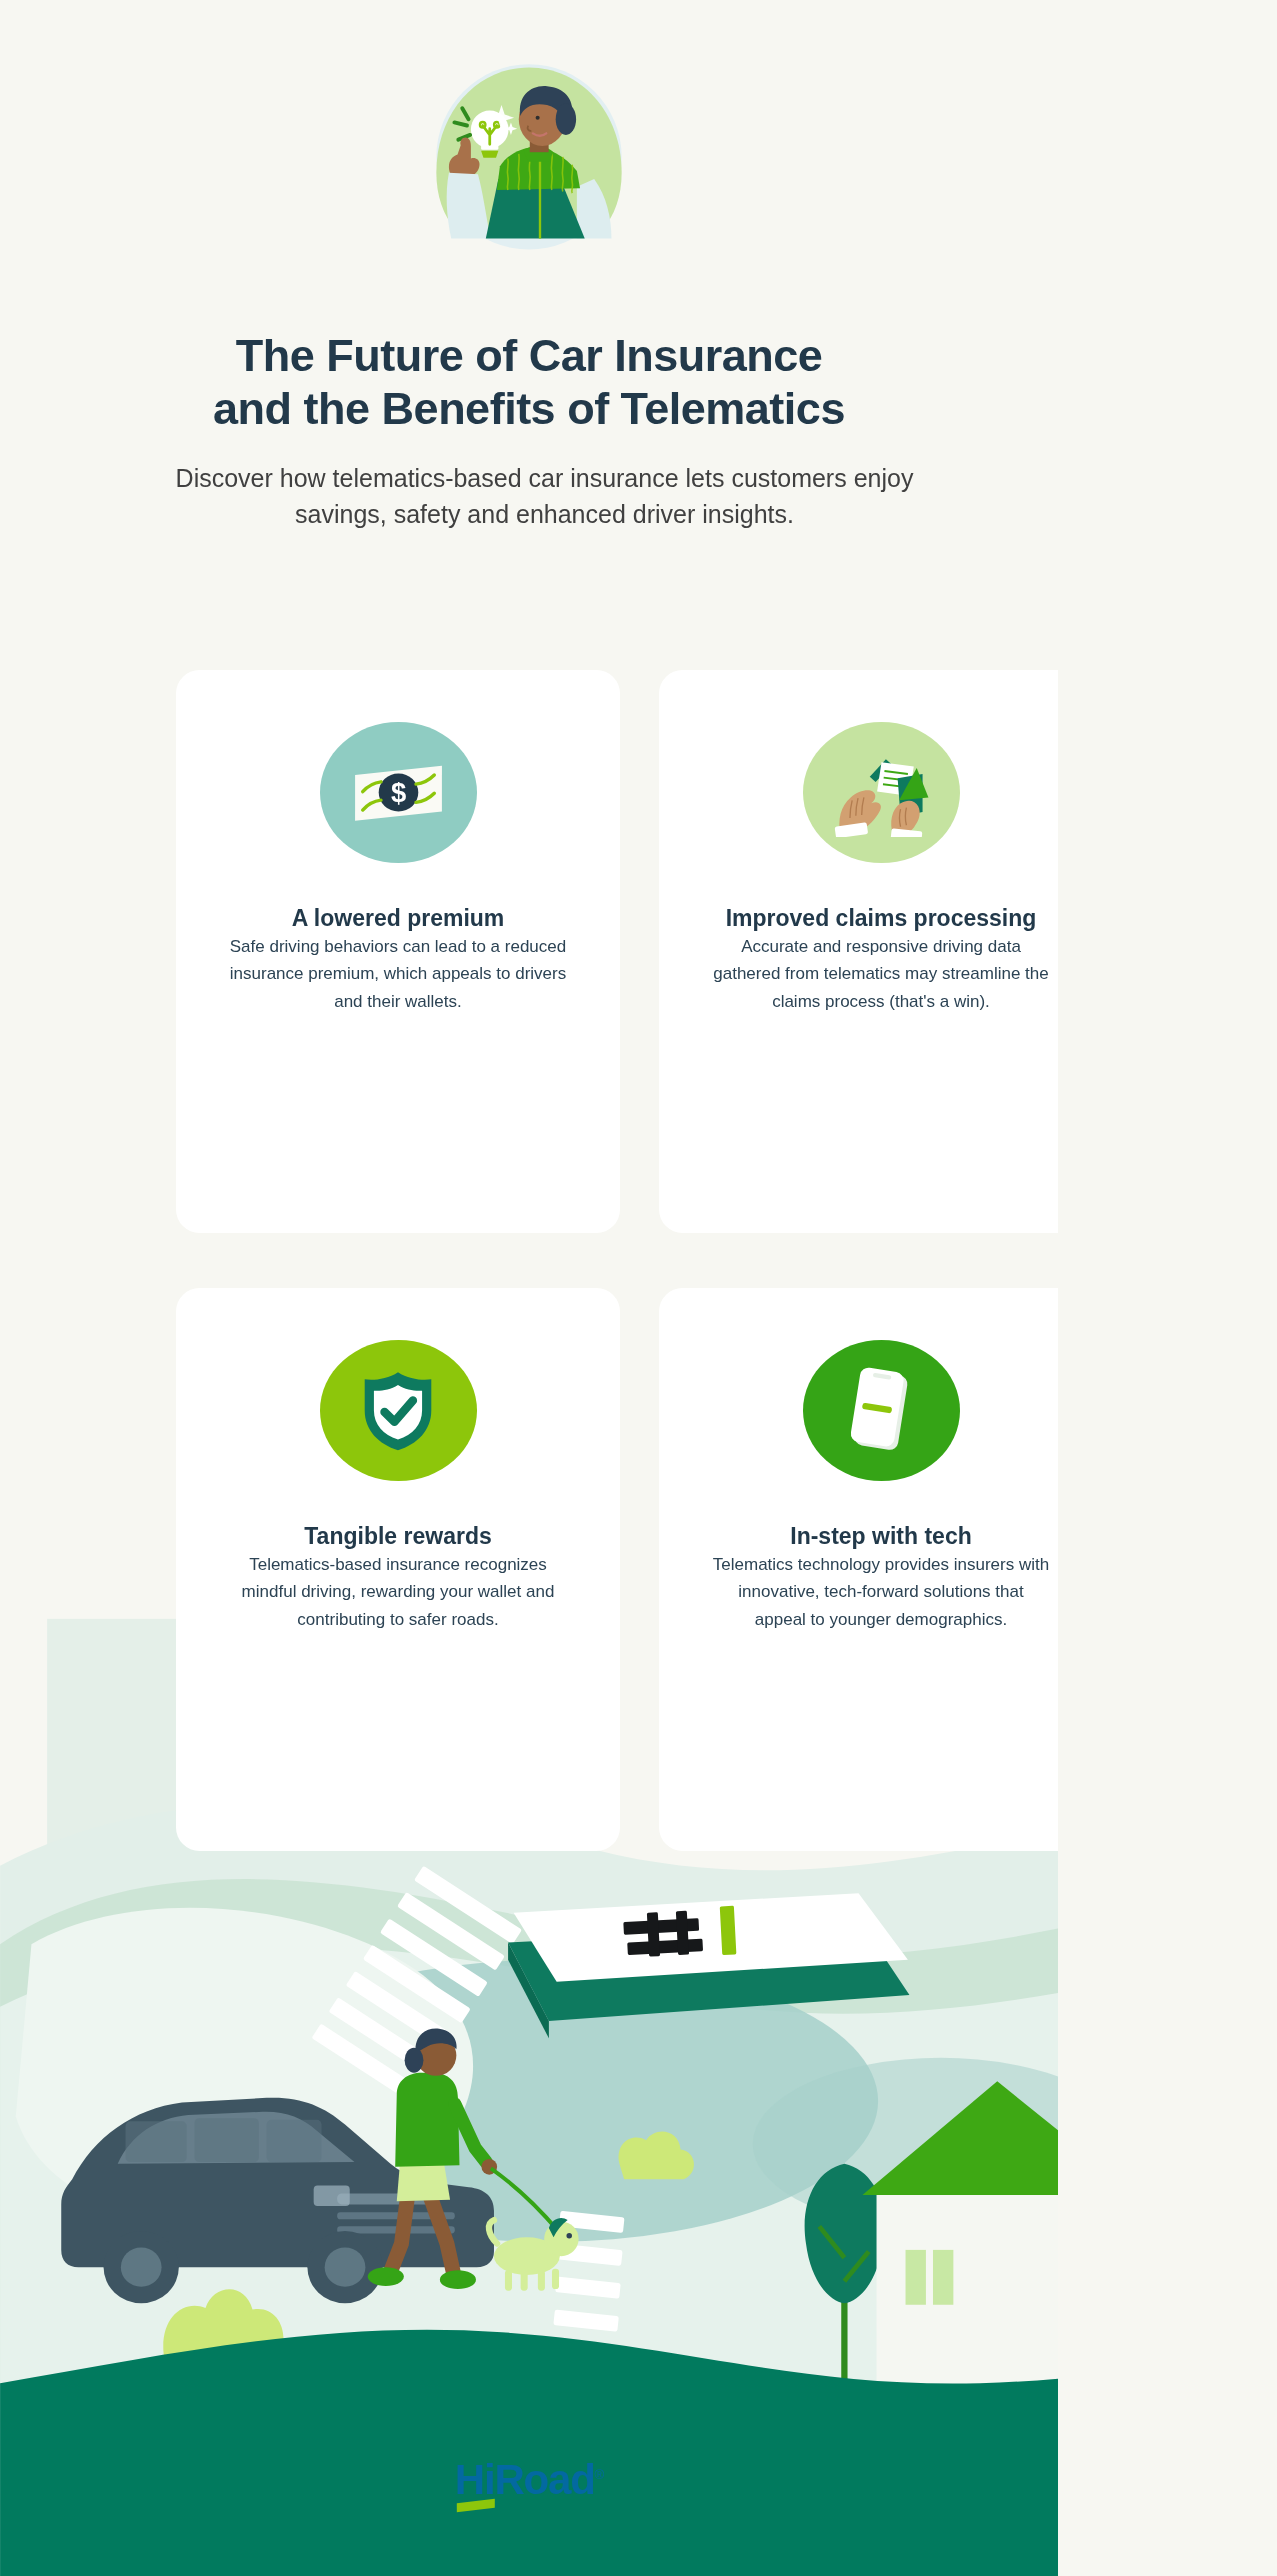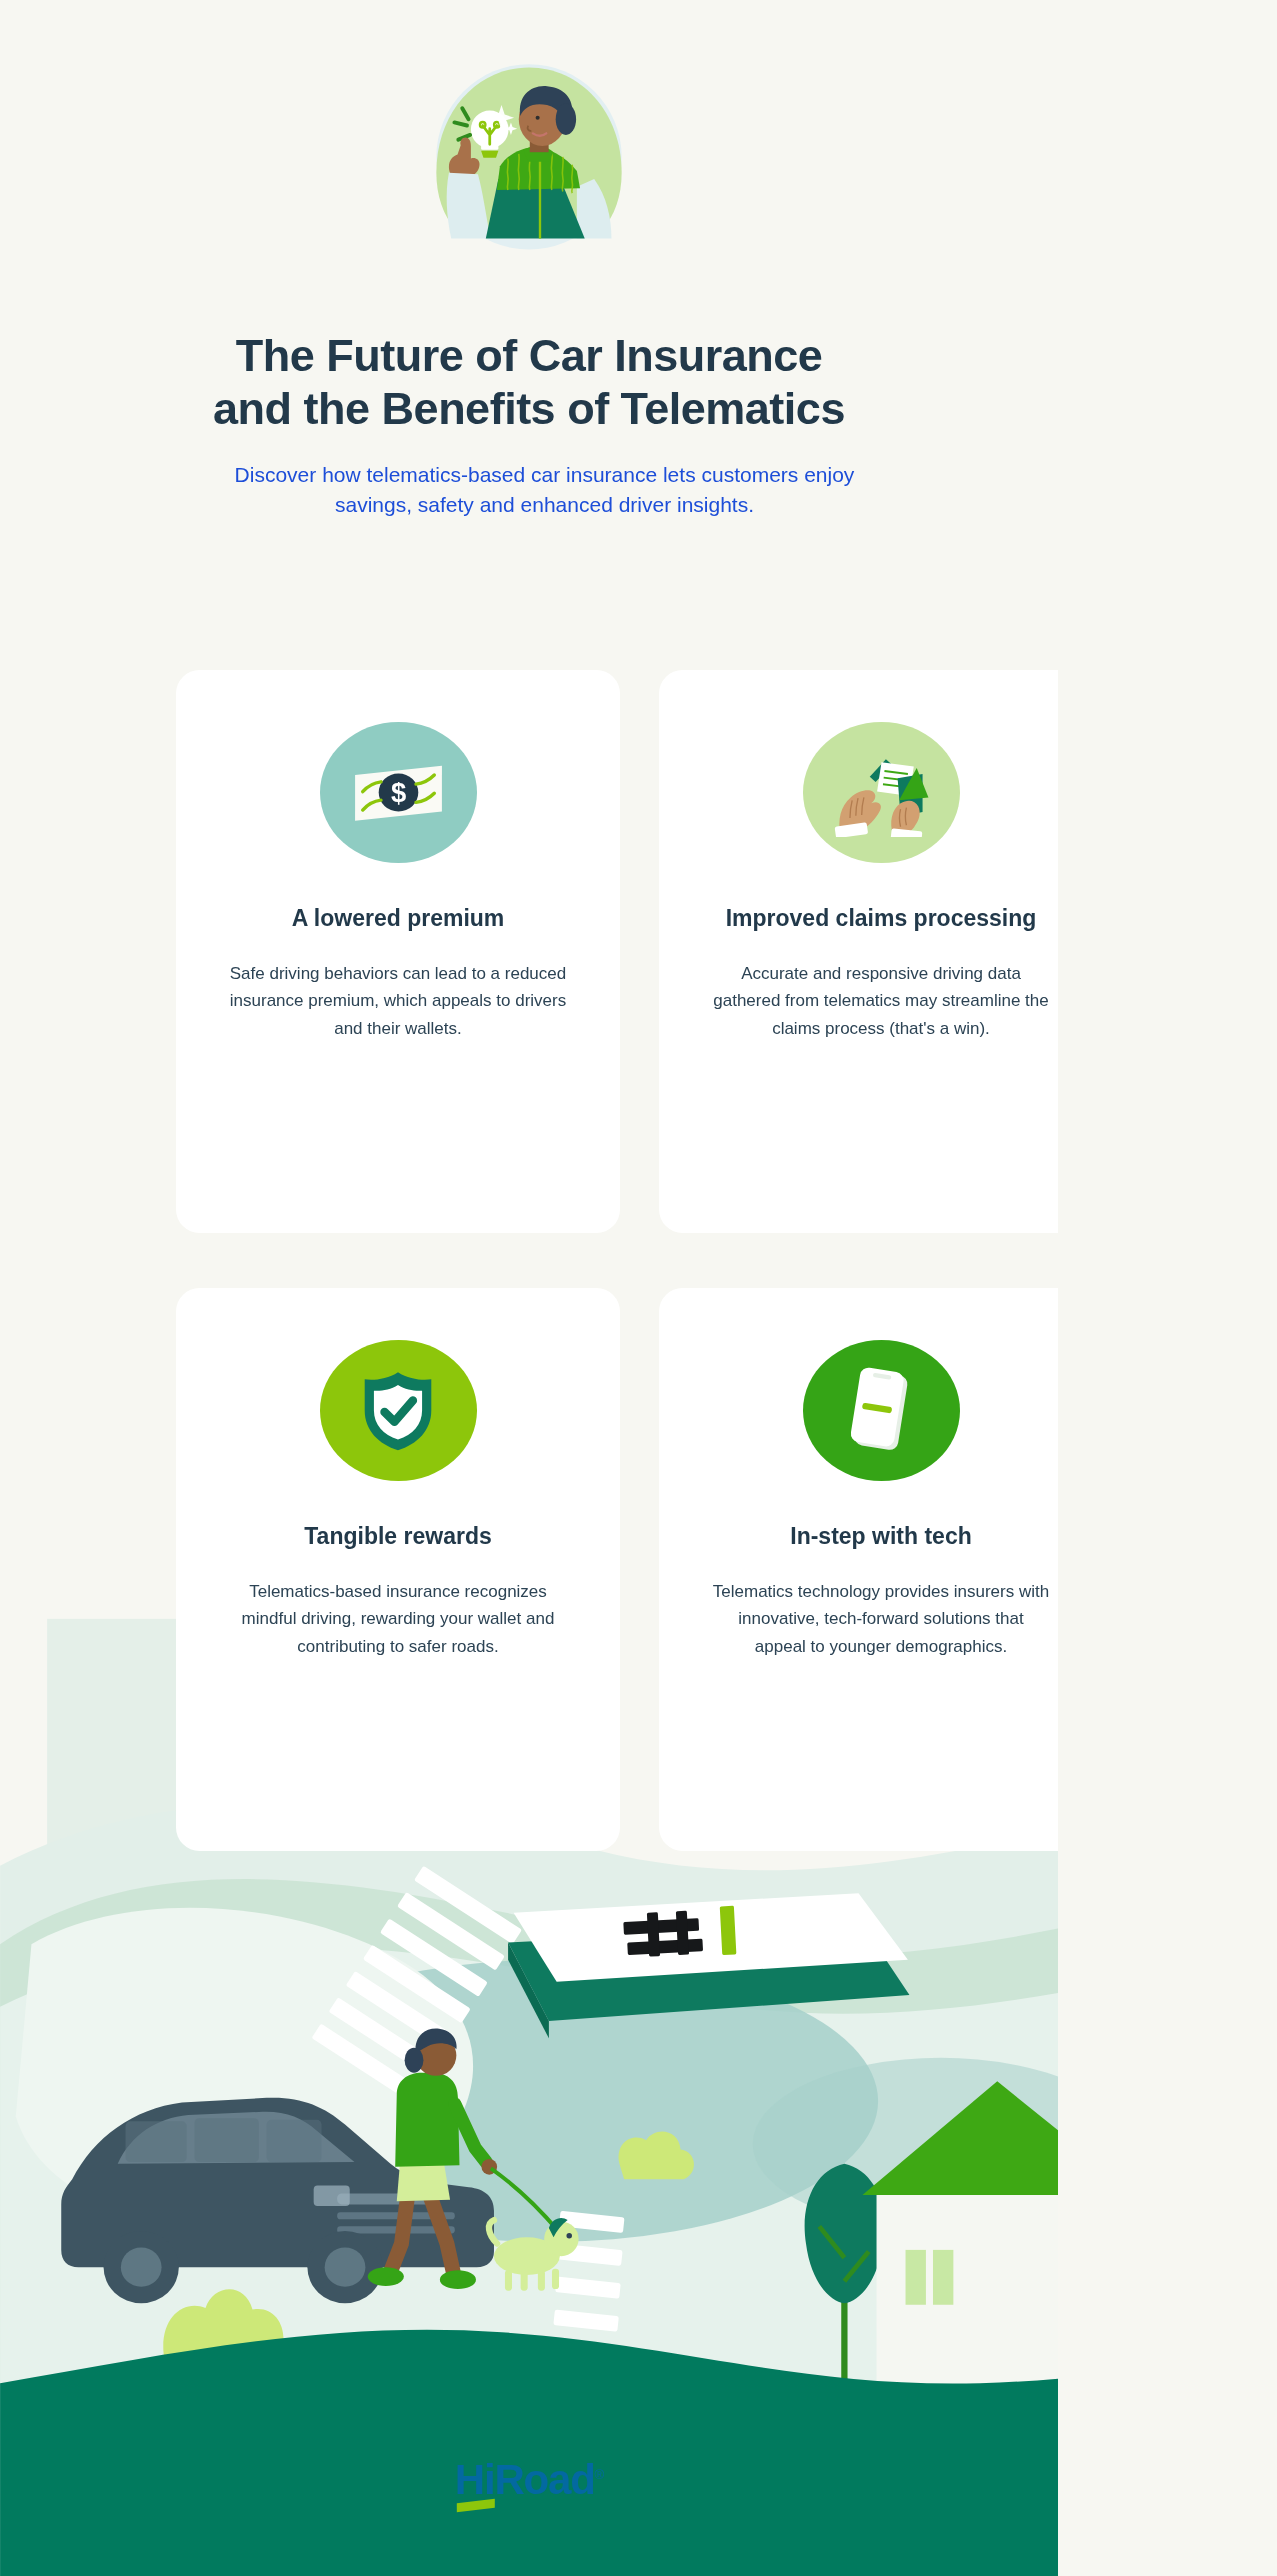--- a/index.html
+++ b/index.html
@@ -48,23 +48,23 @@
   }
   .page-title {
     font-size: 45px;
     line-height: 1.18;
     font-weight: bold;
     color: #22394A;
     letter-spacing: -0.5px;
   }
   .page-subtitle {
     margin-top: 25px;
-    font-size: 21px;
+    font-size: 25px;
     line-height: 1.44;
-    color: #1d4ed8;
+    color: #404040;
     font-weight: normal;
     padding-left: 31px;
   }
 
   
   .cards {
     position: absolute;
     left: 176px;
     top: 670px;
     width: 927px;
@@ -96,21 +96,20 @@
   }
   .card-title {
     margin-top: 41px;
     font-size: 23px;
     font-weight: bold;
     color: #22394A;
     text-align: right;
     line-height: 1.25;
   }
   .card-body {
-    margin-top: 27px;
     font-size: 17px;
     line-height: 1.62;
     color: #2C4354;
     text-align: center;
     max-width: 337px;
   }
   .footer-logo {
     position: absolute;
     left: 50%;
     transform: translateX(-50%);

